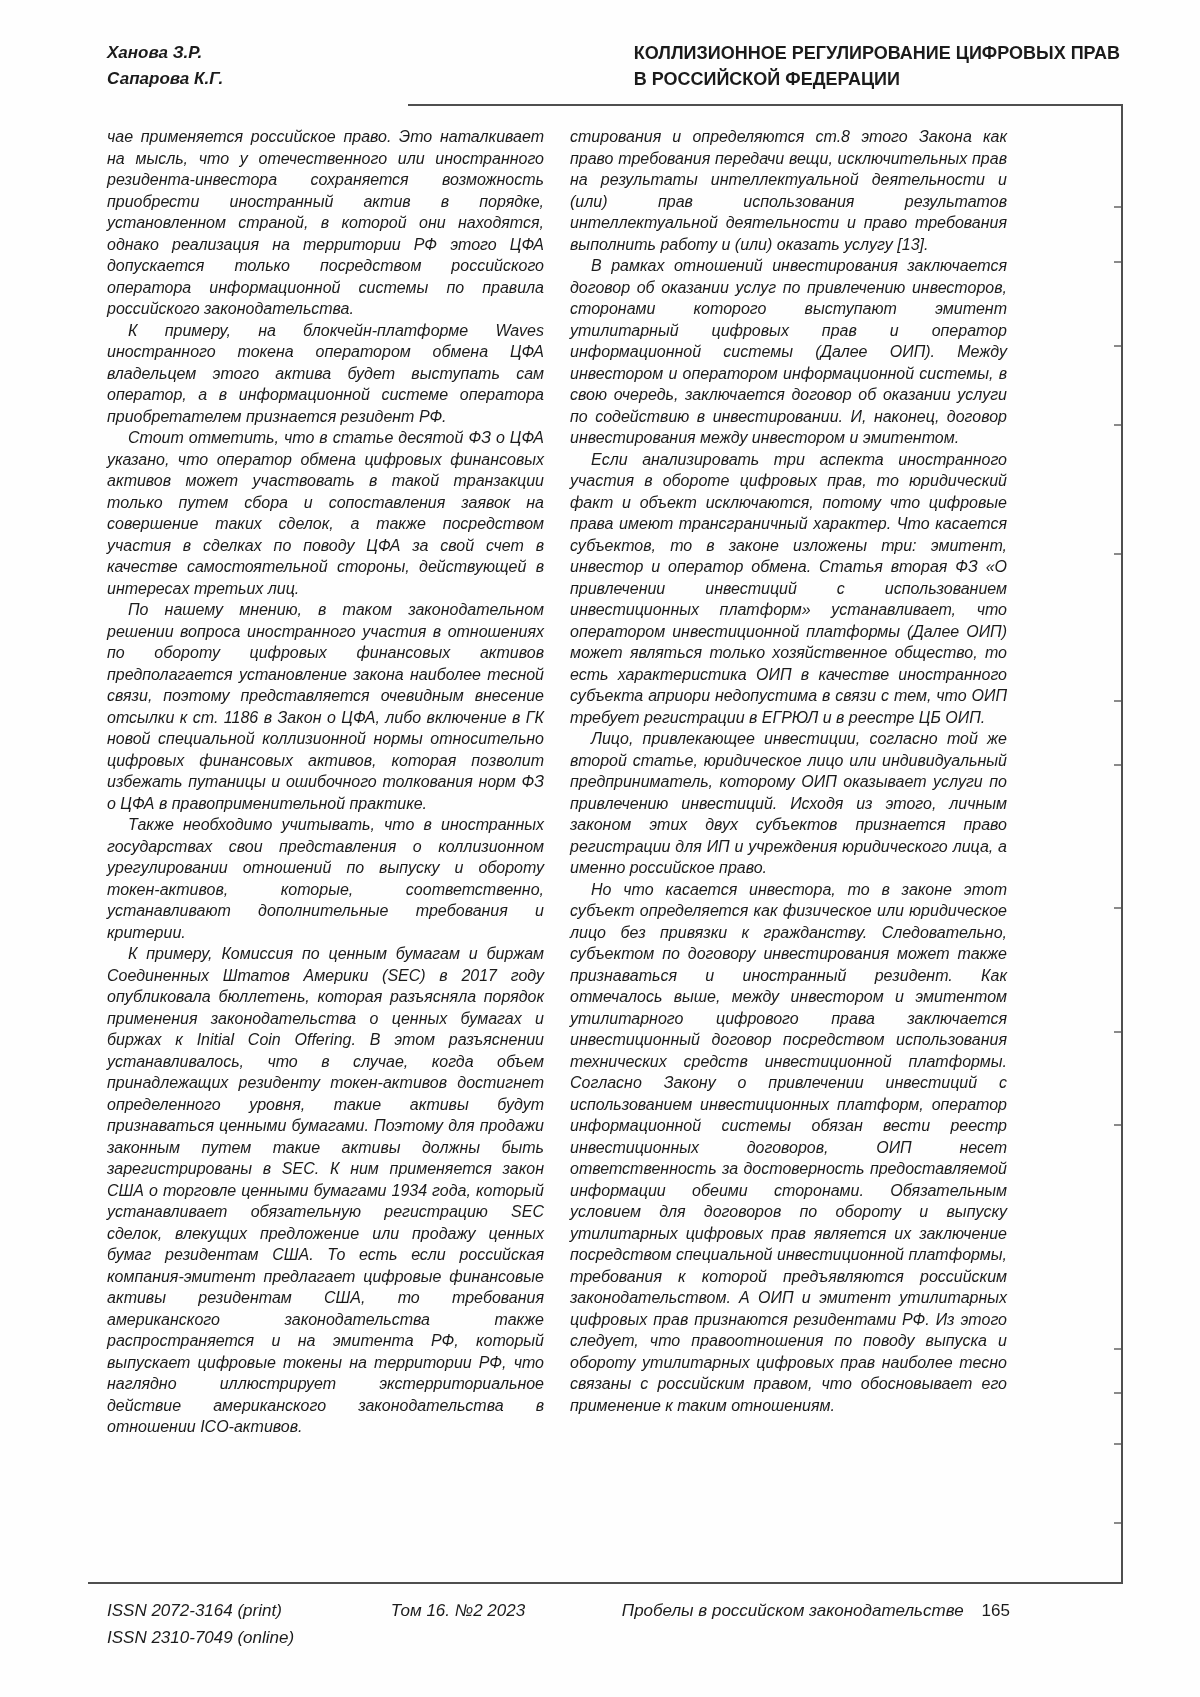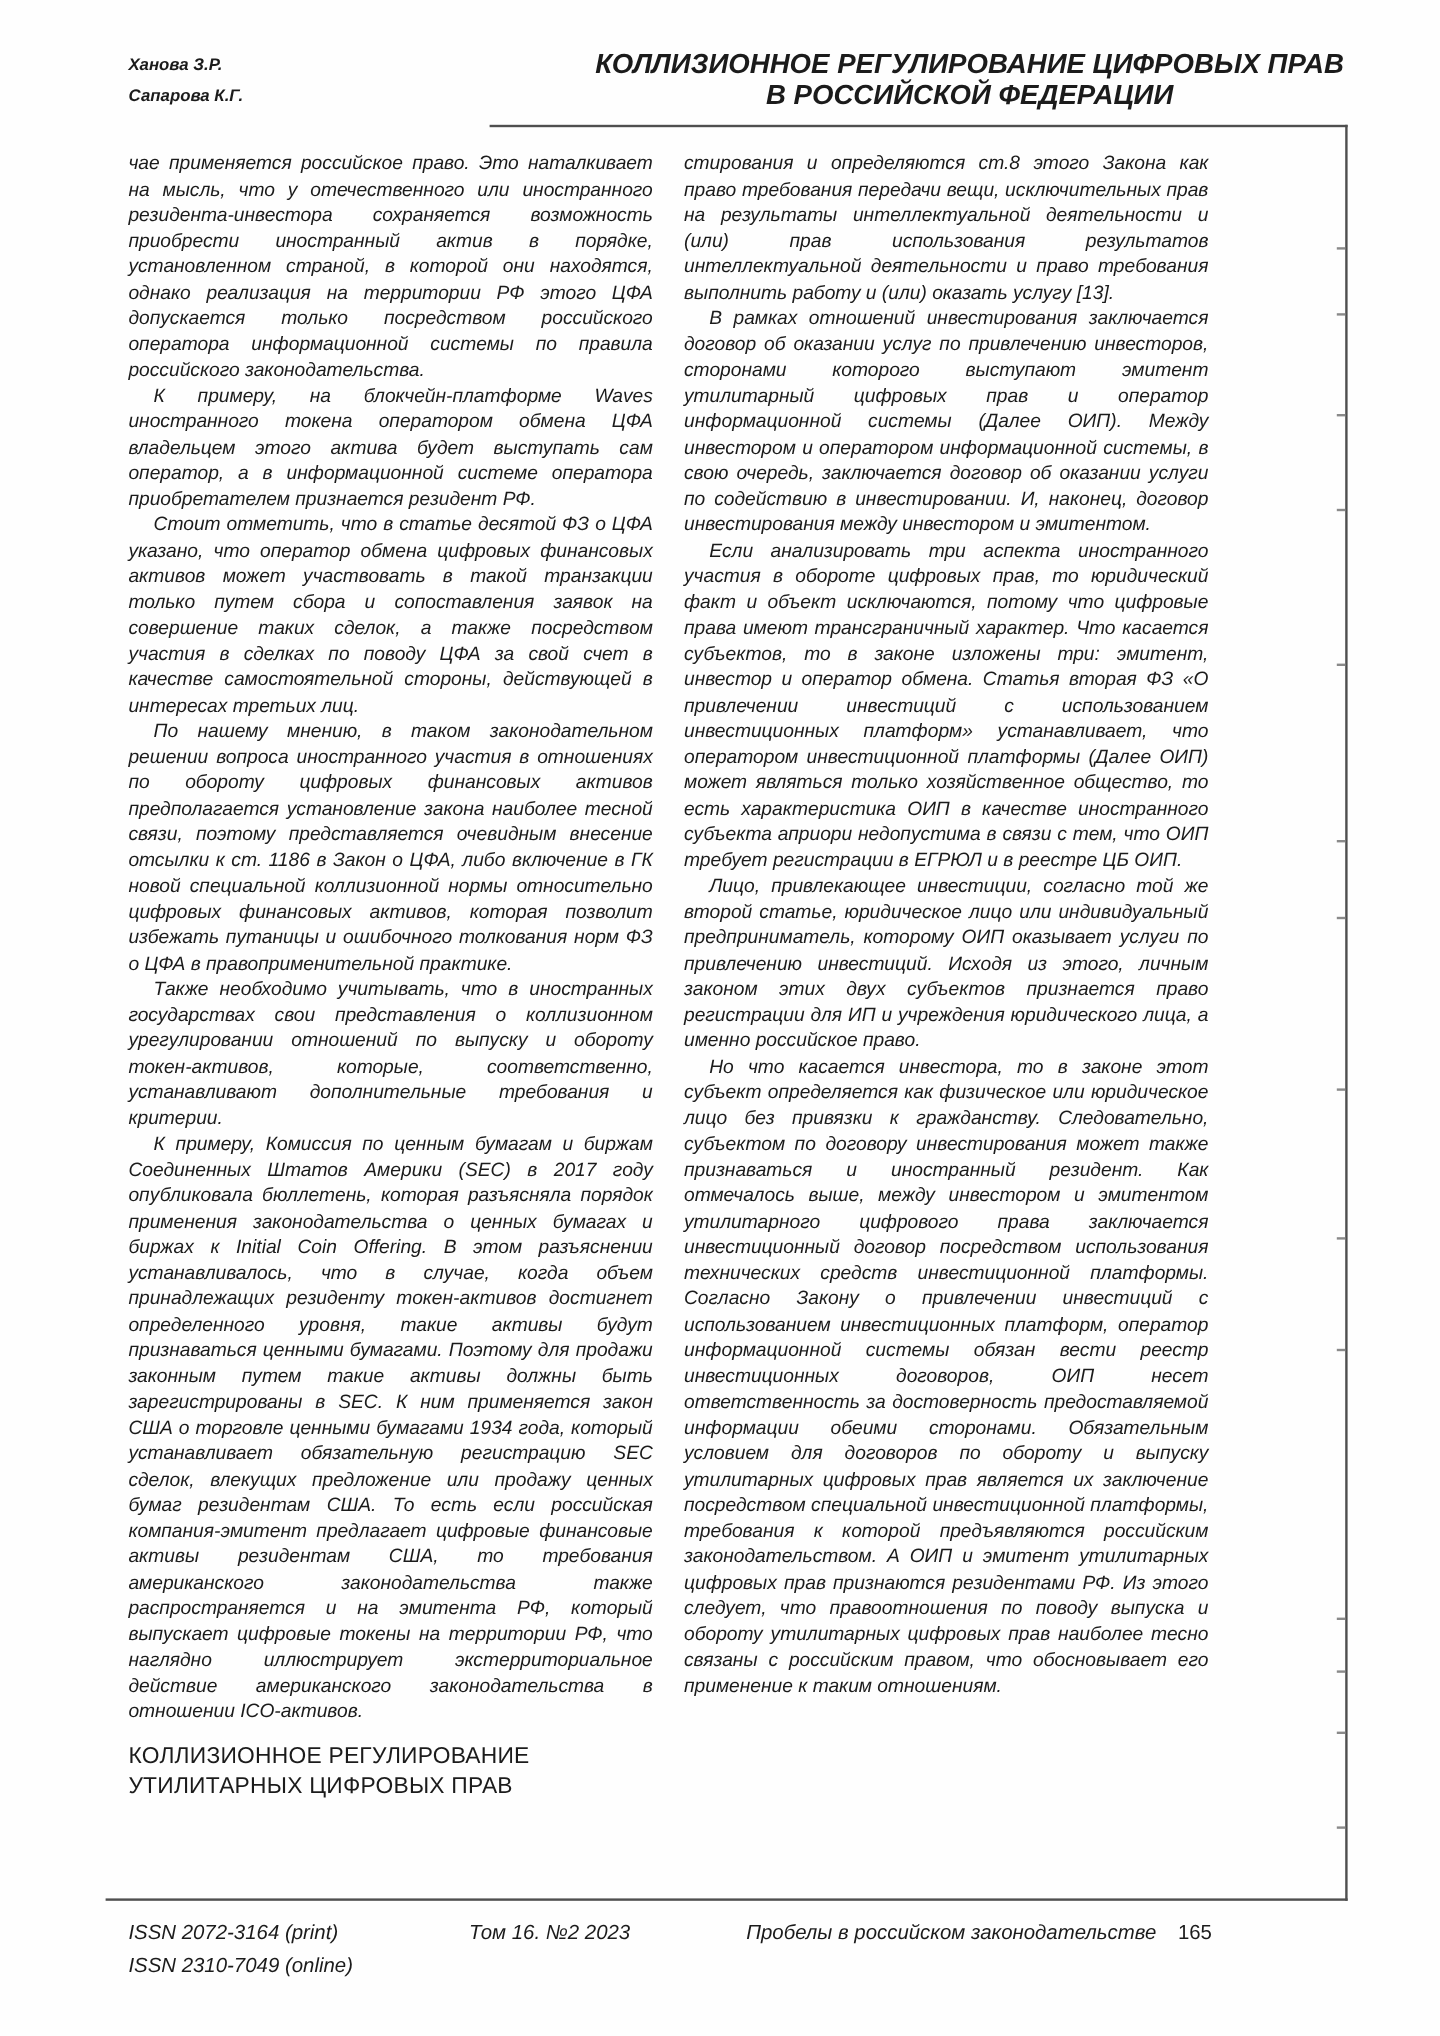--- a/index.html
+++ b/index.html
@@ -17,26 +17,26 @@
   
   .page-header {
     position: absolute;
     top: 40px; left: 107px; right: 80px;
     display: flex;
     justify-content: space-between;
     align-items: flex-start;
   }
   .authors {
     font-style: italic; font-weight: bold;
-    font-size: 14px; line-height: 26px;
+    font-size: 17px; line-height: 26px;
   }
   .paper-title {
-    font-style: italic; font-weight: bold;
-    font-size: 23px; line-height: 26px;
-    text-align: center;
+    font-weight: bold;
+    font-size: 18px; line-height: 26px;
+    text-align: left;
   }
   .header-rule {
     position: absolute;
     top: 104px; left: 408px; right: 77px;
     height: 2px; background: #4f4f4f;
   }
   .right-rule {
     position: absolute;
     top: 104px; bottom: 113px; right: 77px;
     width: 2px; background: #4f4f4f;
@@ -124,21 +124,20 @@
   <span class="tick" style="top:1522px"></span>
 
   <main class="columns">
     <div class="col" id="col-left">
         <p class="para">чае применяется российское право. Это наталкивает на мысль, что у отечественного или иностранного резидента-инвестора сохраняется возможность приобрести иностранный актив в порядке, установленном страной, в которой они находятся, однако реализация на территории РФ этого ЦФА допускается только посредством российского оператора информационной системы по правила российского законодательства.</p>
         <p class="para indent">К примеру, на блокчейн-платформе Waves иностранного токена оператором обмена ЦФА владельцем этого актива будет выступать сам оператор, а в информационной системе оператора приобретателем признается резидент РФ.</p>
         <p class="para indent">Стоит отметить, что в статье десятой ФЗ о ЦФА указано, что оператор обмена цифровых финансовых активов может участвовать в такой транзакции только путем сбора и сопоставления заявок на совершение таких сделок, а также посредством участия в сделках по поводу ЦФА за свой счет в качестве самостоятельной стороны, действующей в интересах третьих лиц.</p>
         <p class="para indent">По нашему мнению, в таком законодательном решении вопроса иностранного участия в отношениях по обороту цифровых финансовых активов предполагается установление закона наиболее тесной связи, поэтому представляется очевидным внесение отсылки к ст. 1186 в Закон о ЦФА, либо включение в ГК новой специальной коллизионной нормы относительно цифровых финансовых активов, которая позволит избежать путаницы и ошибочного толкования норм ФЗ о ЦФА в правоприменительной практике.</p>
         <p class="para indent">Также необходимо учитывать, что в иностранных государствах свои представления о коллизионном урегулировании отношений по выпуску и обороту токен-активов, которые, соответственно, устанавливают дополнительные требования и критерии.</p>
         <p class="para indent">К примеру, Комиссия по ценным бумагам и биржам Соединенных Штатов Америки (SEC) в 2017 году опубликовала бюллетень, которая разъясняла порядок применения законодательства о ценных бумагах и биржах к Initial Coin Offering. В этом разъяснении устанавливалось, что в случае, когда объем принадлежащих резиденту токен-активов достигнет определенного уровня, такие активы будут признаваться ценными бумагами. Поэтому для продажи законным путем такие активы должны быть зарегистрированы в SEC. К ним применяется закон США о торговле ценными бумагами 1934 года, который устанавливает обязательную регистрацию SEC сделок, влекущих предложение или продажу ценных бумаг резидентам США. То есть если российская компания-эмитент предлагает цифровые финансовые активы резидентам США, то требования американского законодательства также распространяется и на эмитента РФ, который выпускает цифровые токены на территории РФ, что наглядно иллюстрирует экстерриториальное действие американского законодательства в отношении ICO-активов.</p>
-        <h2 class="section-heading">КОЛЛИЗИОННОЕ РЕГУЛИРОВАНИЕ УТИЛИТАРНЫХ ЦИФРОВЫХ ПРАВ</h2>
       </div>
     <div class="col" id="col-right">
         <p class="para">стирования и определяются ст.8 этого Закона как право требования передачи вещи, исключительных прав на результаты интеллектуальной деятельности и (или) прав использования результатов интеллектуальной деятельности и право требования выполнить работу и (или) оказать услугу [13].</p>
         <p class="para indent">В рамках отношений инвестирования заключается договор об оказании услуг по привлечению инвесторов, сторонами которого выступают эмитент утилитарный цифровых прав и оператор информационной системы (Далее ОИП). Между инвестором и оператором информационной системы, в свою очередь, заключается договор об оказании услуги по содействию в инвестировании. И, наконец, договор инвестирования между инвестором и эмитентом.</p>
         <p class="para indent">Если анализировать три аспекта иностранного участия в обороте цифровых прав, то юридический факт и объект исключаются, потому что цифровые права имеют трансграничный характер. Что касается субъектов, то в законе изложены три: эмитент, инвестор и оператор обмена. Статья вторая ФЗ «О привлечении инвестиций с использованием инвестиционных платформ» устанавливает, что оператором инвестиционной платформы (Далее ОИП) может являться только хозяйственное общество, то есть характеристика ОИП в качестве иностранного субъекта априори недопустима в связи с тем, что ОИП требует регистрации в ЕГРЮЛ и в реестре ЦБ ОИП.</p>
         <p class="para indent">Лицо, привлекающее инвестиции, согласно той же второй статье, юридическое лицо или индивидуальный предприниматель, которому ОИП оказывает услуги по привлечению инвестиций. Исходя из этого, личным законом этих двух субъектов признается право регистрации для ИП и учреждения юридического лица, а именно российское право.</p>
         <p class="para indent">Но что касается инвестора, то в законе этот субъект определяется как физическое или юридическое лицо без привязки к гражданству. Следовательно, субъектом по договору инвестирования может также признаваться и иностранный резидент. Как отмечалось выше, между инвестором и эмитентом утилитарного цифрового права заключается инвестиционный договор посредством использования технических средств инвестиционной платформы. Согласно Закону о привлечении инвестиций с использованием инвестиционных платформ, оператор информационной системы обязан вести реестр инвестиционных договоров, ОИП несет ответственность за достоверность предоставляемой информации обеими сторонами. Обязательным условием для договоров по обороту и выпуску утилитарных цифровых прав является их заключение посредством специальной инвестиционной платформы, требования к которой предъявляются российским законодательством. А ОИП и эмитент утилитарных цифровых прав признаются резидентами РФ. Из этого следует, что правоотношения по поводу выпуска и обороту утилитарных цифровых прав наиболее тесно связаны с российским правом, что обосновывает его применение к таким отношениям.</p>
       </div>
   </main>
 

